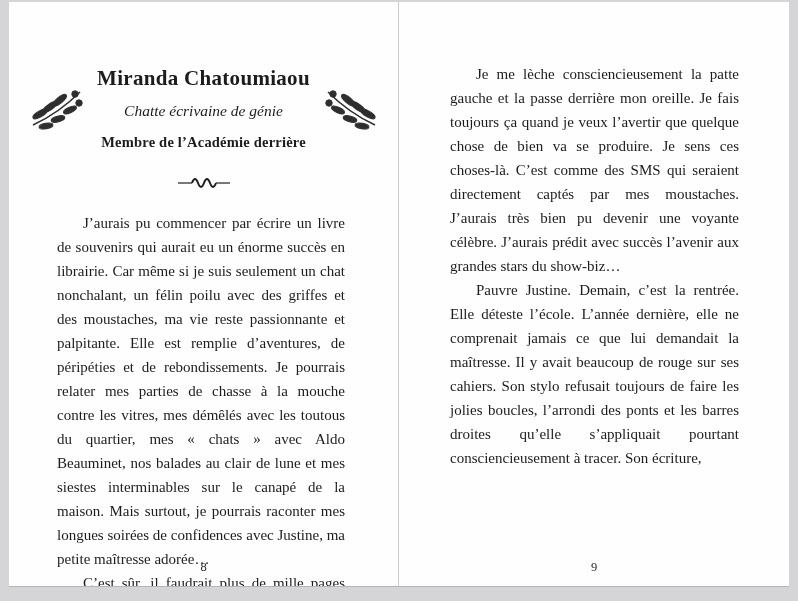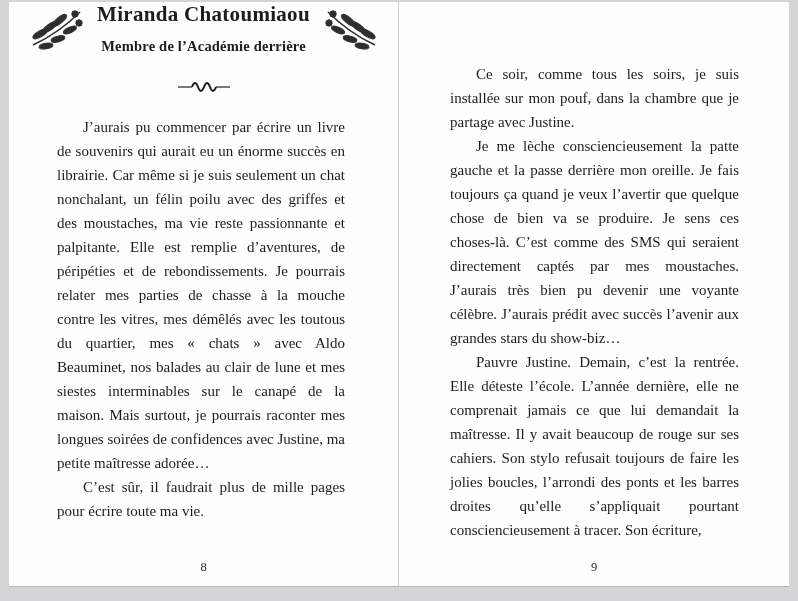--- a/index.html
+++ b/index.html
@@ -24,20 +24,21 @@
   }
   .page {
     flex: 1 1 50%;
     position: relative;
     overflow: hidden;
   }
   .page-left { border-right: 1px solid #cccccc; }
 
   
   .chapter-header {
+    margin-top: 64px;
     display: flex;
     align-items: center;
     justify-content: center;
     gap: 5px;
     padding: 0 0;
   }
   .header-text { text-align: center; width: 230px; }
   .title {
     font-size: 21px;
     font-weight: bold;
@@ -106,20 +107,21 @@
             <ellipse cx="28" cy="36" rx="7" ry="2.8" transform="rotate(-15 28 36)"></ellipse>
             <ellipse cx="40" cy="27" rx="7" ry="2.8" transform="rotate(-25 40 27)"></ellipse>
             <circle cx="45" cy="11" r="3.2"></circle>
             <circle cx="49" cy="20" r="3.2"></circle>
           </g>
         </svg>
       </span>
 
       <div class="header-text">
         <h1 class="title">Miranda Chatoumiaou</h1>
+        <div class="subtitle">Chatte écrivaine de génie</div>
         <div class="affiliation">Membre de l’Académie derrière</div>
       </div>
 
       <span class="branch branch-right">
         <svg width="54" height="52" viewBox="0 0 54 52" aria-hidden="true">
           <g fill="#2e2e2e" stroke="#2e2e2e">
             <path d="M3 42 C 16 36, 34 25, 50 9" fill="none" stroke-width="1.5"></path>
             <ellipse cx="10" cy="31" rx="8" ry="3" transform="rotate(-30 10 31)"></ellipse>
             <ellipse cx="20" cy="24" rx="8" ry="3" transform="rotate(-35 20 24)"></ellipse>
             <ellipse cx="30" cy="17" rx="8" ry="3" transform="rotate(-40 30 17)"></ellipse>
@@ -144,21 +146,20 @@
     <div class="body body-left">
       <p>J’aurais pu commencer par écrire un livre de souvenirs qui aurait eu un énorme succès en librairie. Car même si je suis seulement un chat nonchalant, un félin poilu avec des griffes et des moustaches, ma vie reste passionnante et palpitante. Elle est remplie d’aventures, de péripéties et de rebondissements. Je pourrais relater mes parties de chasse à la mouche contre les vitres, mes démêlés avec les toutous du quartier, mes « chats » avec Aldo Beauminet, nos balades au clair de lune et mes siestes interminables sur le canapé de la maison. Mais surtout, je pourrais raconter mes longues soirées de confidences avec Justine, ma petite maîtresse adorée…</p>
       <p>C’est sûr, il faudrait plus de mille pages pour écrire toute ma vie.</p>
     </div>
 
     <div class="page-number">8</div>
   </div>
 
   <div class="page page-right">
     <div class="body body-right">
-      <p>Ce soir, comme tous les soirs, je suis installée sur mon pouf, dans la chambre que je partage avec Justine.</p>
       <p>Je me lèche consciencieusement la patte gauche et la passe derrière mon oreille. Je fais toujours ça quand je veux l’avertir que quelque chose de bien va se produire. Je sens ces choses-là. C’est comme des SMS qui seraient directement captés par mes moustaches. J’aurais très bien pu devenir une voyante célèbre. J’aurais prédit avec succès l’avenir aux grandes stars du show-biz…</p>
       <p>Pauvre Justine. Demain, c’est la rentrée. Elle déteste l’école. L’année dernière, elle ne comprenait jamais ce que lui demandait la maîtresse. Il y avait beaucoup de rouge sur ses cahiers. Son stylo refusait toujours de faire les jolies boucles, l’arrondi des ponts et les barres droites qu’elle s’appliquait pourtant consciencieusement à tracer. Son écriture,</p>
     </div>
 
     <div class="page-number">9</div>
   </div>
 
 </div>
 
 </body></html>

